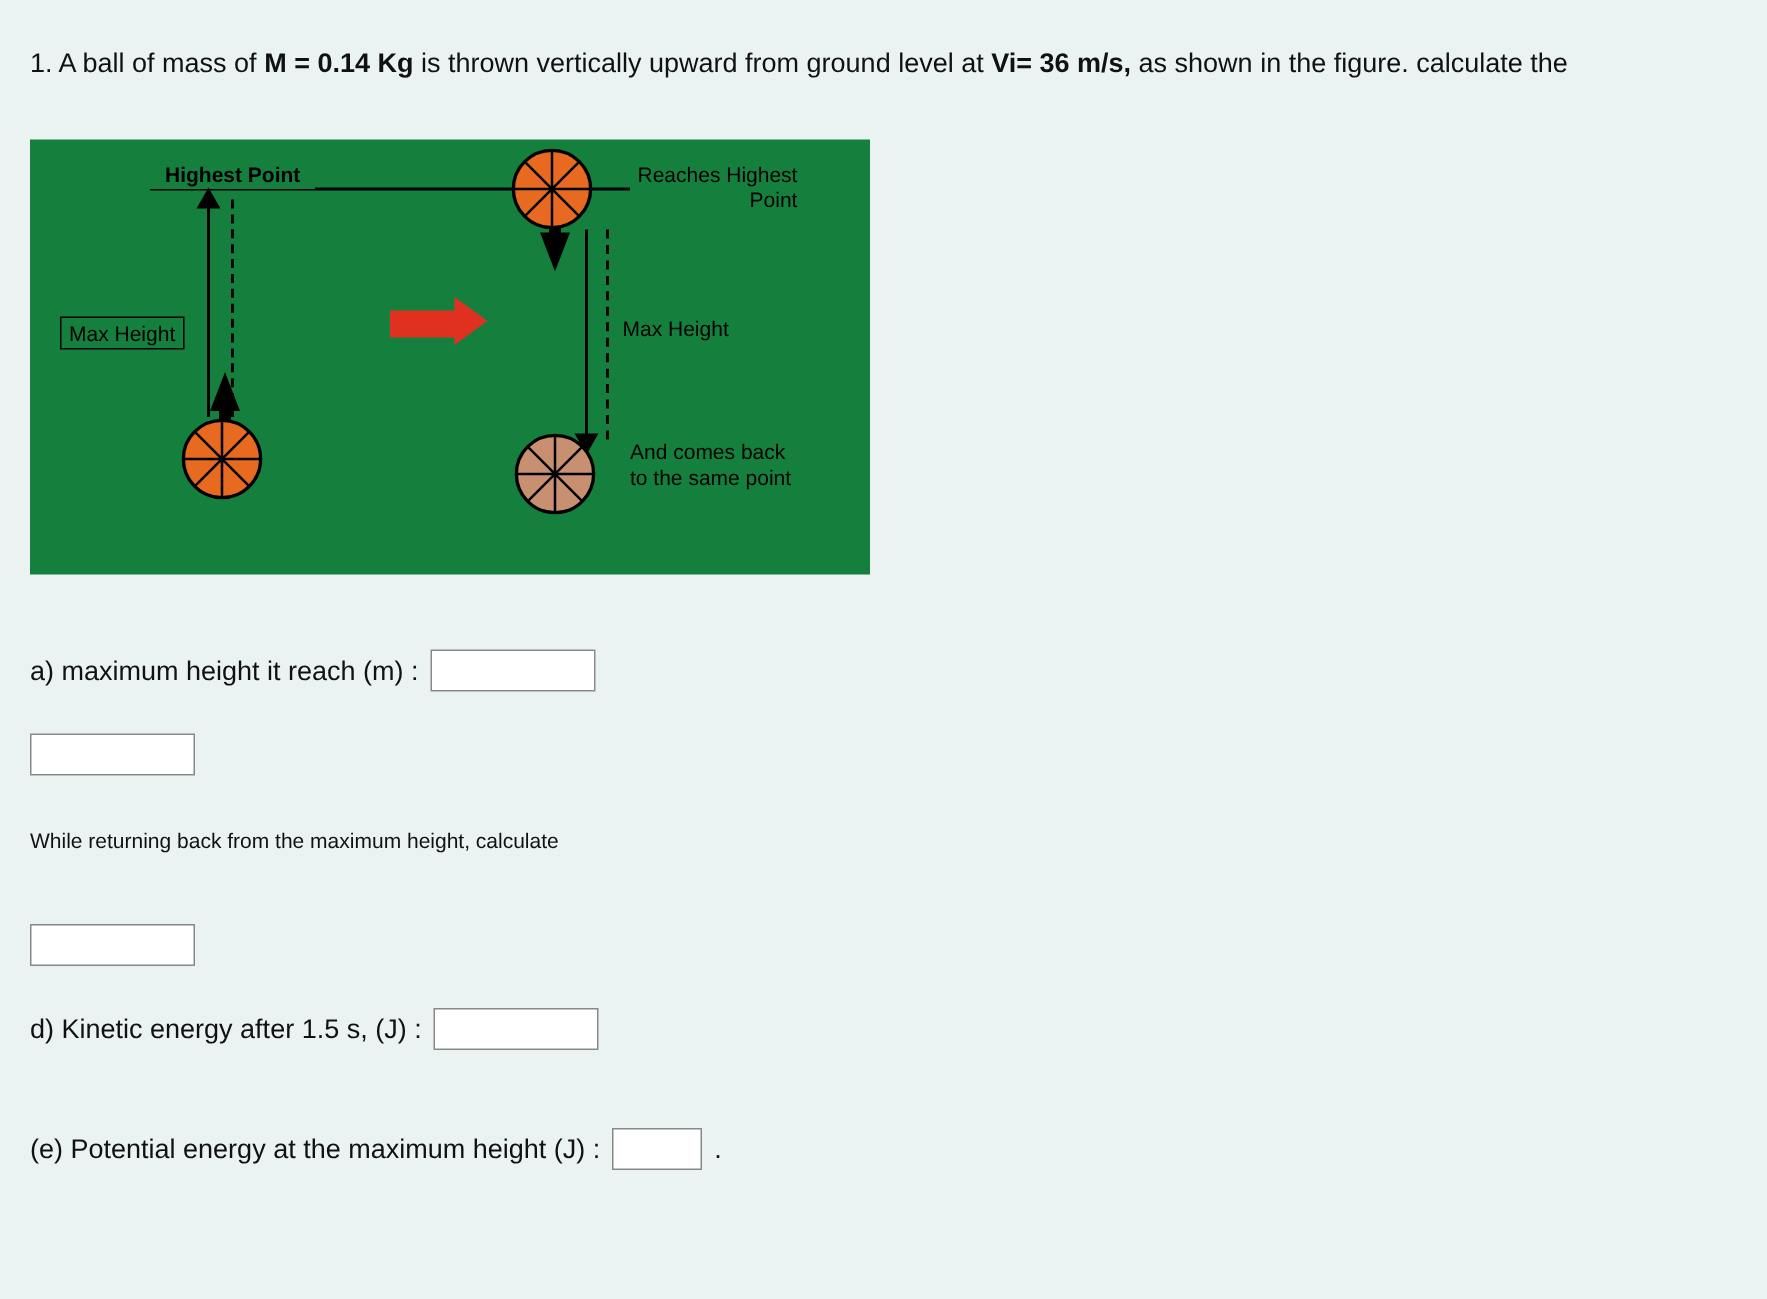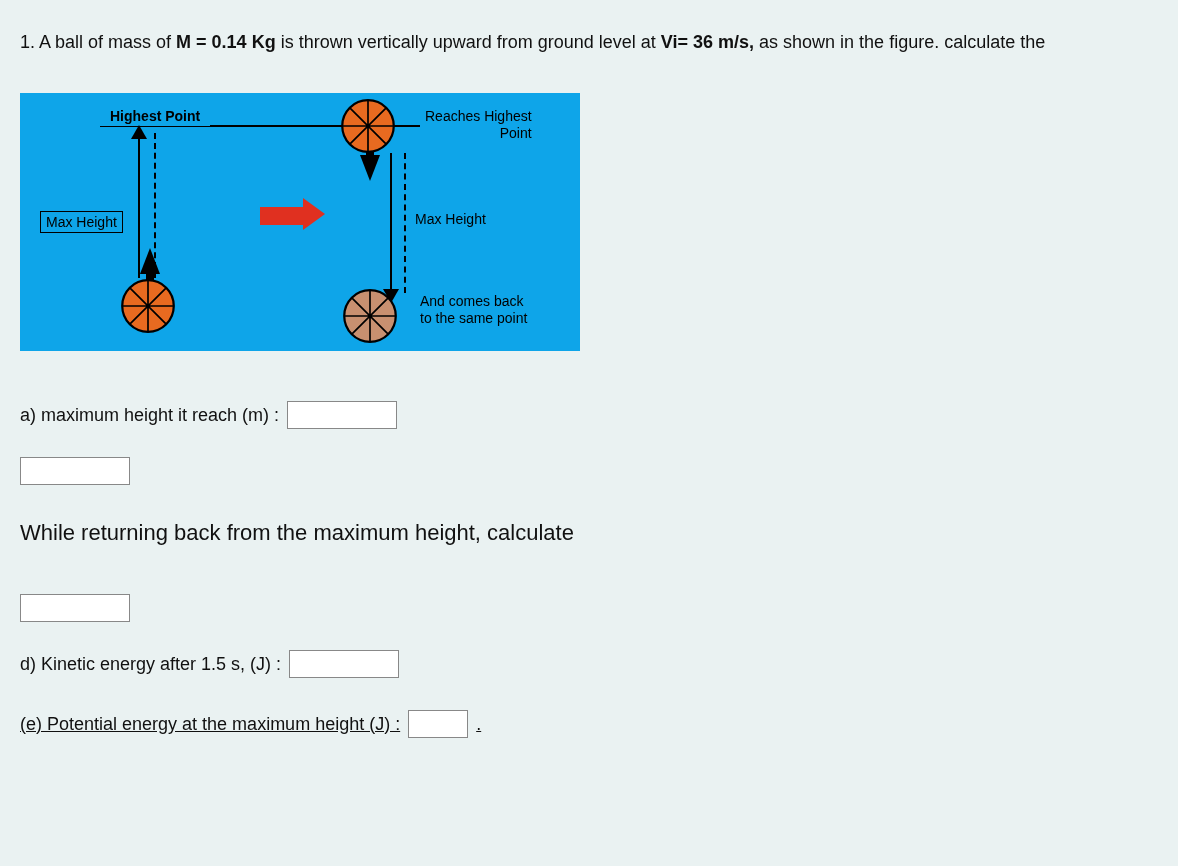--- a/index.html
+++ b/index.html
@@ -11,23 +11,23 @@
       padding: 32px 20px;
       color: #000;
     }
     .question-text {
       font-size: 18px;
       margin-bottom: 40px;
       color: #111;
     }
     .question-text .bold { font-weight: bold; }
     .diagram-container {
-      background: #0ea5e9;
+      background: #15803d;
       width: 560px;
-      height: 258px;
+      height: 290px;
       position: relative;
       margin-bottom: 50px;
     }
     .diagram-label {
       position: absolute;
       font-size: 14px;
       font-family: Arial, sans-serif;
       color: #000;
     }
     .label-highest-point {
@@ -187,21 +187,21 @@
     .answer-input {
       border: 1px solid #888;
       background: #fff;
       height: 28px;
       width: 110px;
       padding: 2px 6px;
       font-size: 15px;
     }
     .answer-input.small { width: 60px; }
     .section-text {
-      font-size: 22px;
+      font-size: 14px;
       color: #111;
       margin: 35px 0 48px 0;
     }
   </style>
 </head>
 <body>
 
 <div class="question-text">
   <span>1. A ball of mass of </span><span class="bold">M = 0.14 Kg</span><span> is thrown vertically upward from ground level at </span><span class="bold">Vi= 36 m/s,</span><span> as shown in the figure. calculate the</span>
 </div>
@@ -262,17 +262,17 @@
 
 <div class="question-line">
   <input class="answer-input" value="" style="">
 </div>
 
 <div class="question-line">
   <span>d) Kinetic energy after 1.5 s, (J) :</span>
   <input class="answer-input" value="" style="">
 </div>
 
-<div class="question-line" style="margin-top:32px;text-decoration:underline;">
+<div class="question-line" style="margin-top:52px;">
   <span>(e) Potential energy at the maximum height  (J) :</span>
   <input class="answer-input small" value="" style="">
   <span>.</span>
 </div>
 
 </body></html>

